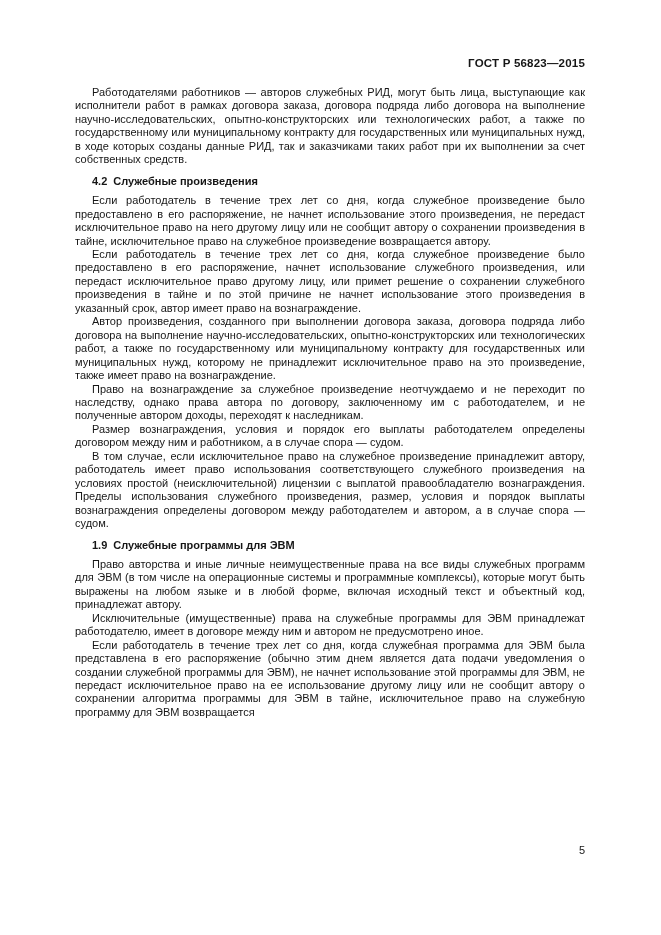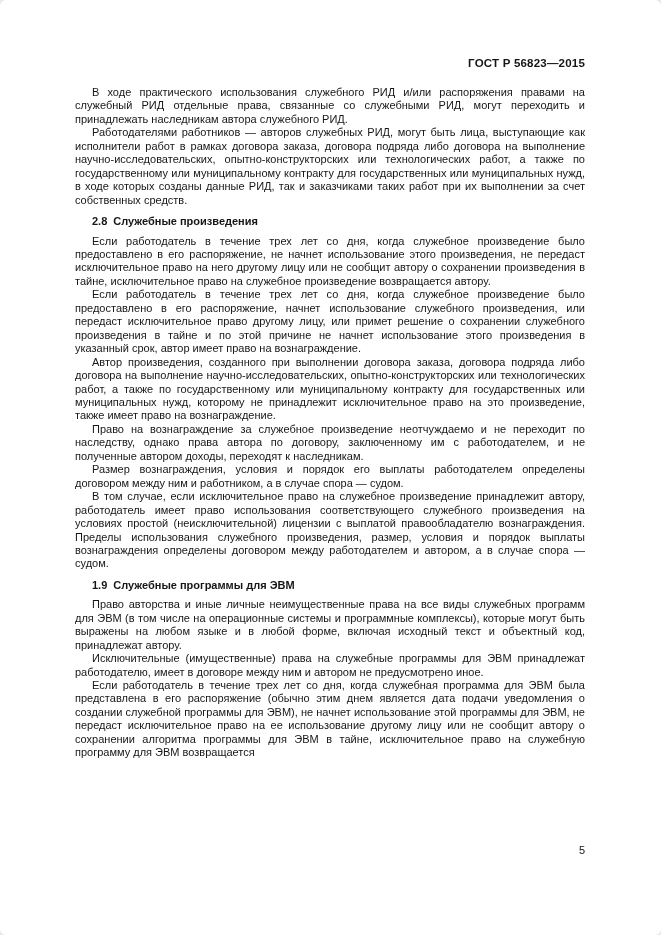--- a/index.html
+++ b/index.html
@@ -5,21 +5,20 @@
   html, body { margin: 0; padding: 0; background: #e8e8e8; }
   .page {
     position: relative;
     width: 661px;
     height: 935px;
     margin: 0 auto;
     background: #ffffff;
     font-family: "Liberation Sans", "DejaVu Sans", sans-serif;
     color: #161616;
     box-sizing: border-box;
-    border-radius: 6px;
   }
   .page-header {
     position: absolute;
     top: 57px;
     left: 75px;
     right: 76px;
     text-align: right;
     font-size: 11.5px;
     font-weight: bold;
     letter-spacing: 0.2px;
@@ -56,23 +55,22 @@
     font-size: 11px;
   }
 </style>
 </head>
 <body>
 
 <div class="page">
   <div class="page-header">ГОСТ Р 56823—2015</div>
 
   <div class="doc-body" id="doc-body">
-      <p>В ходе практического использования служебного РИД и/или распоряжения правами на служебный РИД отдельные права, связанные со служебными РИД, могут переходить и принадлежать наследникам автора служебного РИД.</p>
       <p>Работодателями работников — авторов служебных РИД, могут быть лица, выступающие как исполнители работ в рамках договора заказа, договора подряда либо договора на выполнение научно-исследовательских, опытно-конструкторских или технологических работ, а также по государственному или муниципальному контракту для государственных или муниципальных нужд, в ходе которых созданы данные РИД, так и заказчиками таких работ при их выполнении за счет собственных средств.</p>
-      <h2><span class="h-num">2.8</span><span>Служебные произведения</span></h2>
+      <h2><span class="h-num">4.2</span><span>Служебные произведения</span></h2>
       <p>Если работодатель в течение трех лет со дня, когда служебное произведение было предоставлено в его распоряжение, не начнет использование этого произведения, не передаст исключительное право на него другому лицу или не сообщит автору о сохранении произведения в тайне, исключительное право на служебное произведение возвращается автору.</p>
       <p>Если работодатель в течение трех лет со дня, когда служебное произведение было предоставлено в его распоряжение, начнет использование служебного произведения, или передаст исключительное право другому лицу, или примет решение о сохранении служебного произведения в тайне и по этой причине не начнет использование этого произведения в указанный срок, автор имеет право на вознаграждение.</p>
       <p>Автор произведения, созданного при выполнении договора заказа, договора подряда либо договора на выполнение научно-исследовательских, опытно-конструкторских или технологических работ, а также по государственному или муниципальному контракту для государственных или муниципальных нужд, которому не принадлежит исключительное право на это произведение, также имеет право на вознаграждение.</p>
       <p>Право на вознаграждение за служебное произведение неотчуждаемо и не переходит по наследству, однако права автора по договору, заключенному им с работодателем, и не полученные автором доходы, переходят к наследникам.</p>
       <p>Размер вознаграждения, условия и порядок его выплаты работодателем определены договором между ним и работником, а в случае спора — судом.</p>
       <p>В том случае, если исключительное право на служебное произведение принадлежит автору, работодатель имеет право использования соответствующего служебного произведения на условиях простой (неисключительной) лицензии с выплатой правообладателю вознаграждения. Пределы использования служебного произведения, размер, условия и порядок выплаты вознаграждения определены договором между работодателем и автором, а в случае спора — судом.</p>
       <h2><span class="h-num">1.9</span><span>Служебные программы для ЭВМ</span></h2>
       <p>Право авторства и иные личные неимущественные права на все виды служебных программ для ЭВМ (в том числе на операционные системы и программные комплексы), которые могут быть выражены на любом языке и в любой форме, включая исходный текст и объектный код, принадлежат автору.</p>
       <p>Исключительные (имущественные) права на служебные программы для ЭВМ принадлежат работодателю, имеет в договоре между ним и автором не предусмотрено иное.</p>
       <p>Если работодатель в течение трех лет со дня, когда служебная программа для ЭВМ была представлена в его распоряжение (обычно этим днем является дата подачи уведомления о создании служебной программы для ЭВМ), не начнет использование этой программы для ЭВМ, не передаст исключительное право на ее использование другому лицу или не сообщит автору о сохранении алгоритма программы для ЭВМ в тайне, исключительное право на служебную программу для ЭВМ возвращается</p>

